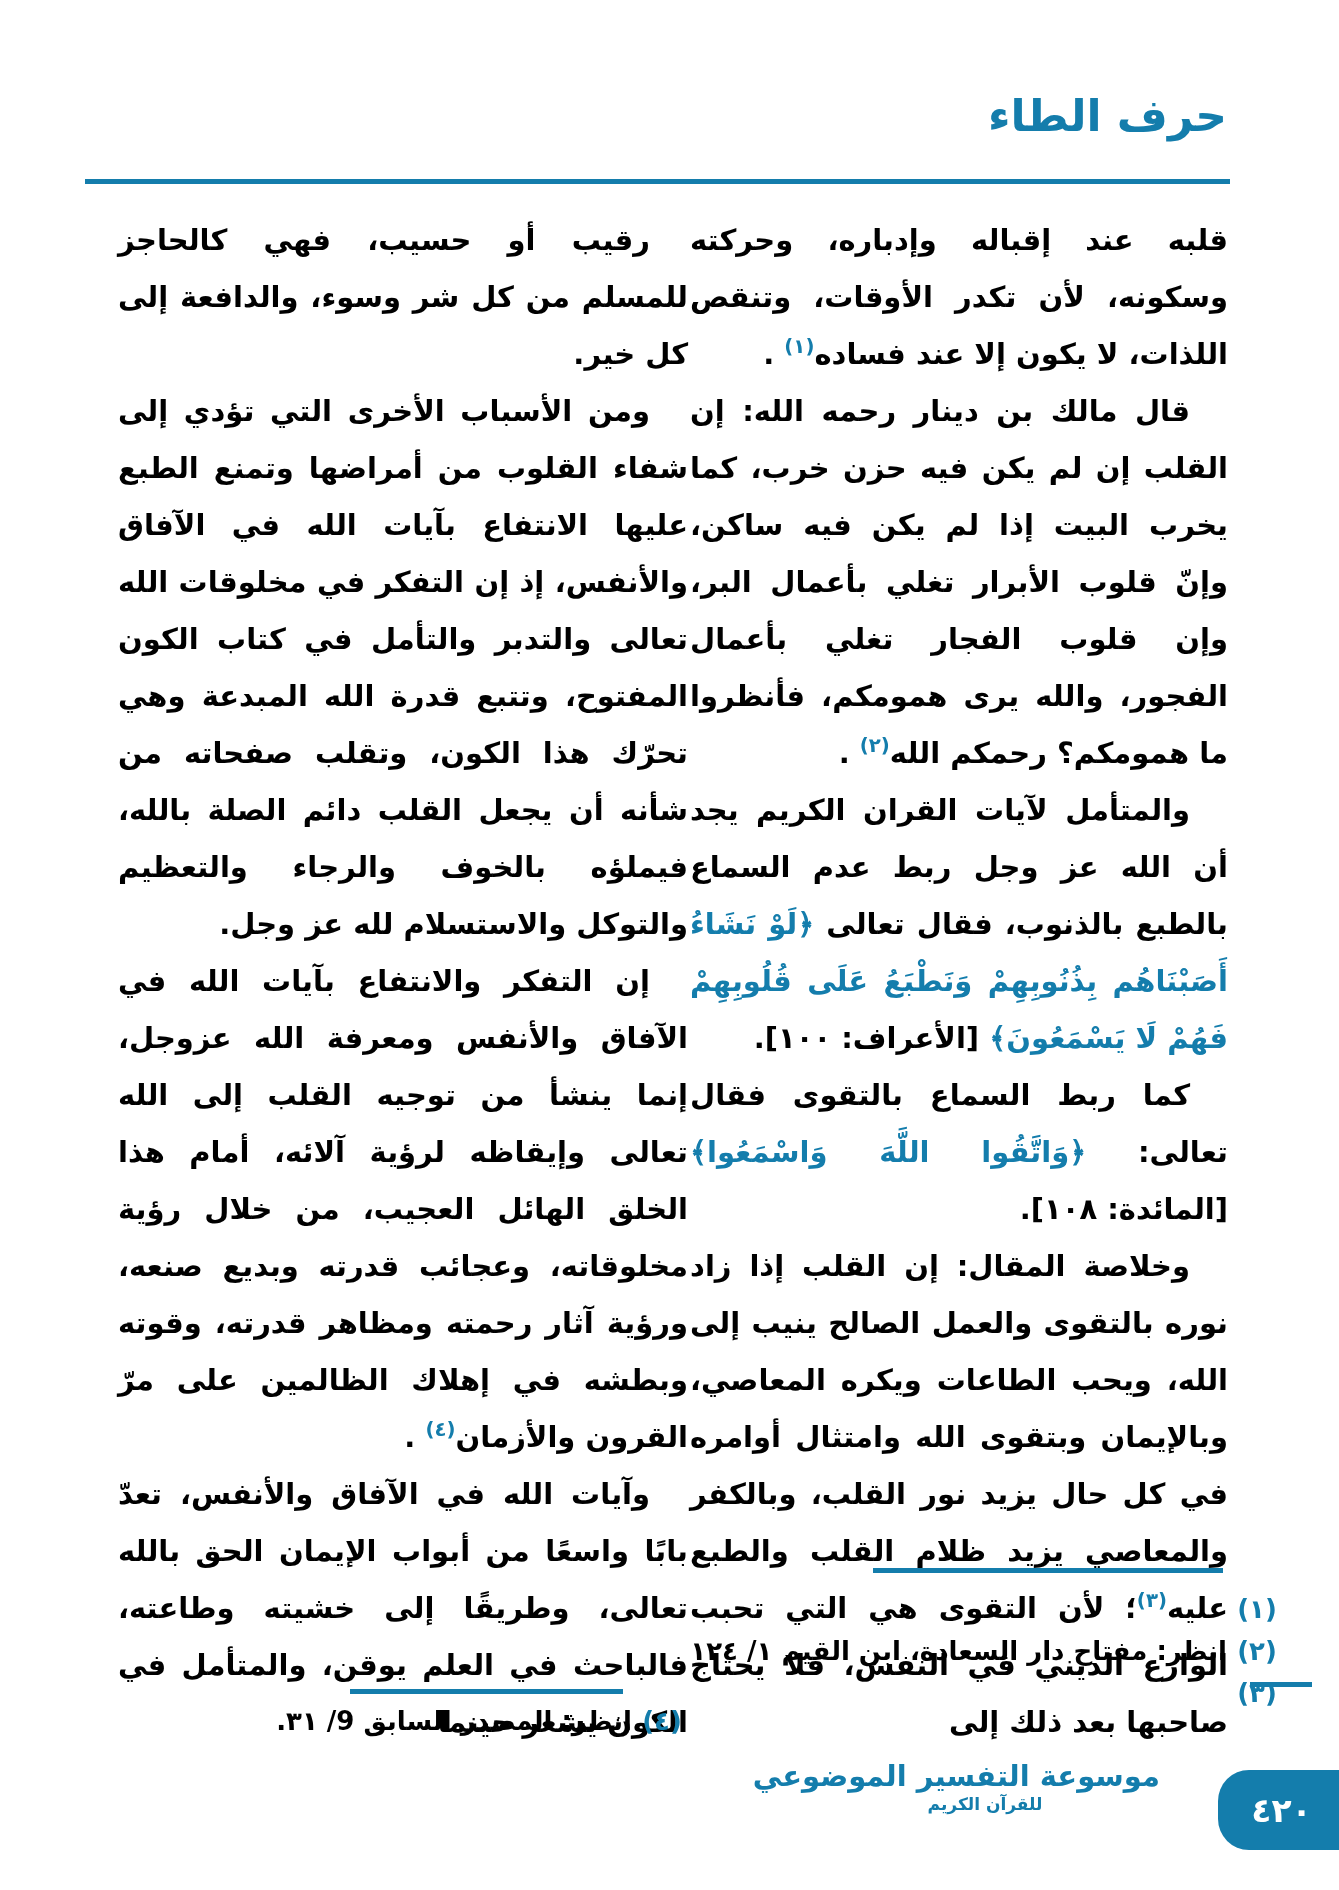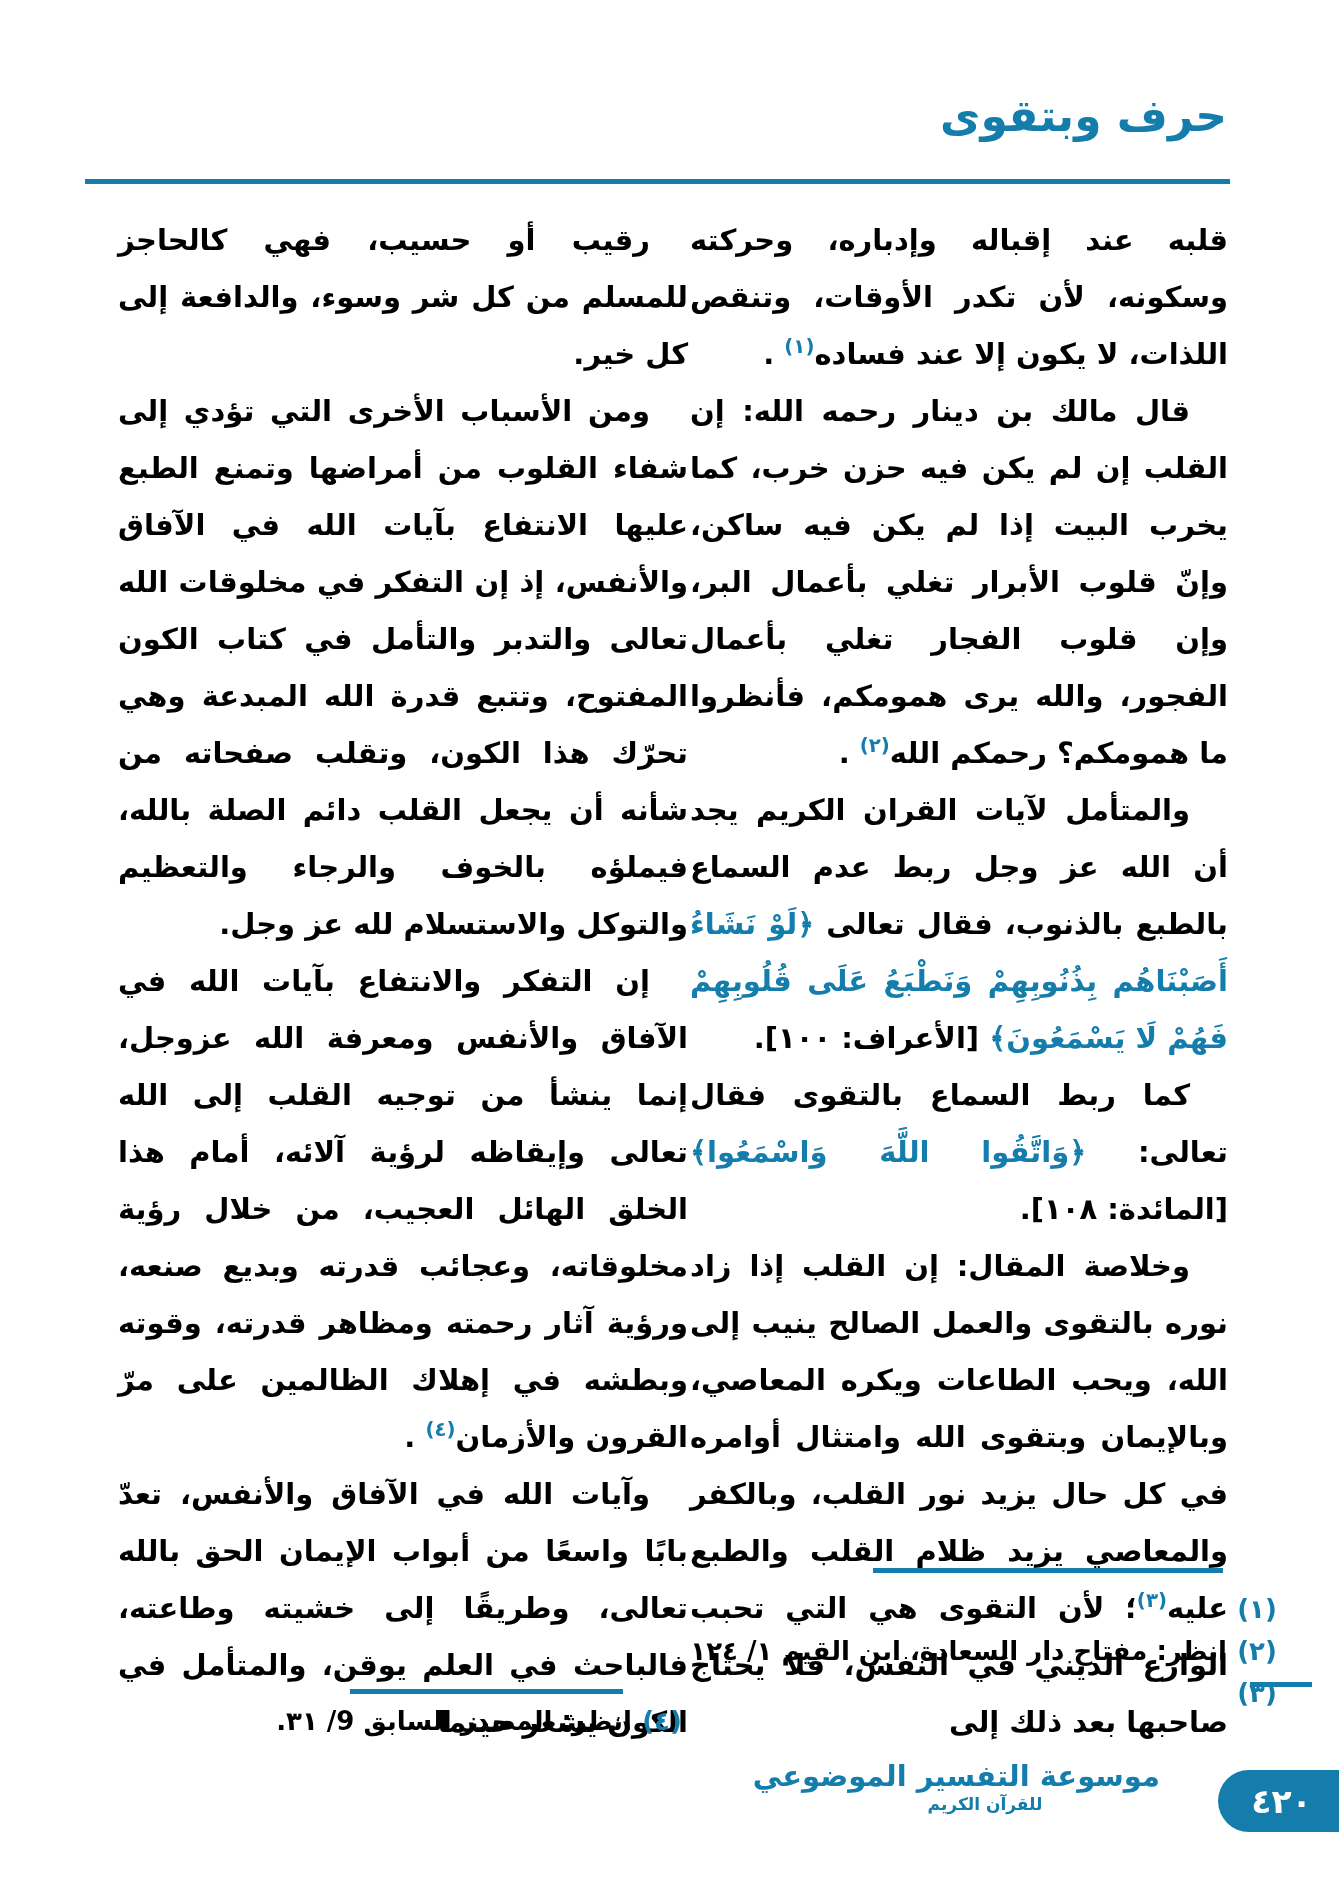--- a/index.html
+++ b/index.html
@@ -68,34 +68,34 @@
     background:var(--accent);
   }
   .footer-logo{
     position:absolute;top:1758px;left:810px;width:350px;
     text-align:center;color:var(--accent);
     line-height:1.25;
   }
   .logo-main{font-size:29px;font-weight:bold;letter-spacing:-1px;white-space:nowrap;}
   .logo-sub{font-size:17px;font-weight:bold;}
   .page-badge{
-    position:absolute;top:1770px;right:0;width:121px;height:62px;
+    position:absolute;top:1770px;right:0;width:121px;height:80px;
     background:var(--accent);
     border-radius:31px 0 0 31px;
     display:flex;align-items:center;justify-content:center;
     color:#fff;font-size:33px;font-weight:bold;
     padding-left:6px;box-sizing:border-box;
   }
 </style>
 </head>
 <body>
 
 <div class="page" dir="rtl">
 
-  <div class="header-title">حرف وبتقوى</div>
+  <div class="header-title">حرف الطاء</div>
 
   <div class="header-rule"></div>
 
   <div class="col col-right" id="col-right">
       <p><span>قلبه عند إقباله وإدباره، وحركته وسكونه، لأن تكدر الأوقات، وتنقص اللذات، لا يكون إلا عند فساده</span><span class="seg-ref">(١)</span><span> .</span></p>
       <p class="indent"><span>قال مالك بن دينار رحمه الله: إن القلب إن لم يكن فيه حزن خرب، كما يخرب البيت إذا لم يكن فيه ساكن، وإنّ قلوب الأبرار تغلي بأعمال البر، وإن قلوب الفجار تغلي بأعمال الفجور، والله يرى همومكم، فأنظروا ما همومكم؟ رحمكم الله</span><span class="seg-ref">(٢)</span><span> .</span></p>
       <p class="indent"><span>والمتأمل لآيات القران الكريم يجد أن الله عز وجل ربط عدم السماع بالطبع بالذنوب، فقال تعالى </span><span class="seg-quran">﴿لَوْ نَشَاءُ أَصَبْنَاهُم بِذُنُوبِهِمْ وَنَطْبَعُ عَلَى قُلُوبِهِمْ فَهُمْ لَا يَسْمَعُونَ﴾</span><span> [الأعراف: ١٠٠].</span></p>
       <p class="indent"><span>كما ربط السماع بالتقوى فقال تعالى: </span><span class="seg-quran">﴿وَاتَّقُوا اللَّهَ وَاسْمَعُوا﴾</span><span> [المائدة: ١٠٨].</span></p>
       <p class="indent"><span>وخلاصة المقال: إن القلب إذا زاد نوره بالتقوى والعمل الصالح ينيب إلى الله، ويحب الطاعات ويكره المعاصي، وبالإيمان وبتقوى الله وامتثال أوامره في كل حال يزيد نور القلب، وبالكفر والمعاصي يزيد ظلام القلب والطبع عليه</span><span class="seg-ref">(٣)</span><span>؛ لأن التقوى هي التي تحبب الوازع الديني في النفس، فلا يحتاج صاحبها بعد ذلك إلى</span></p>
     </div>

